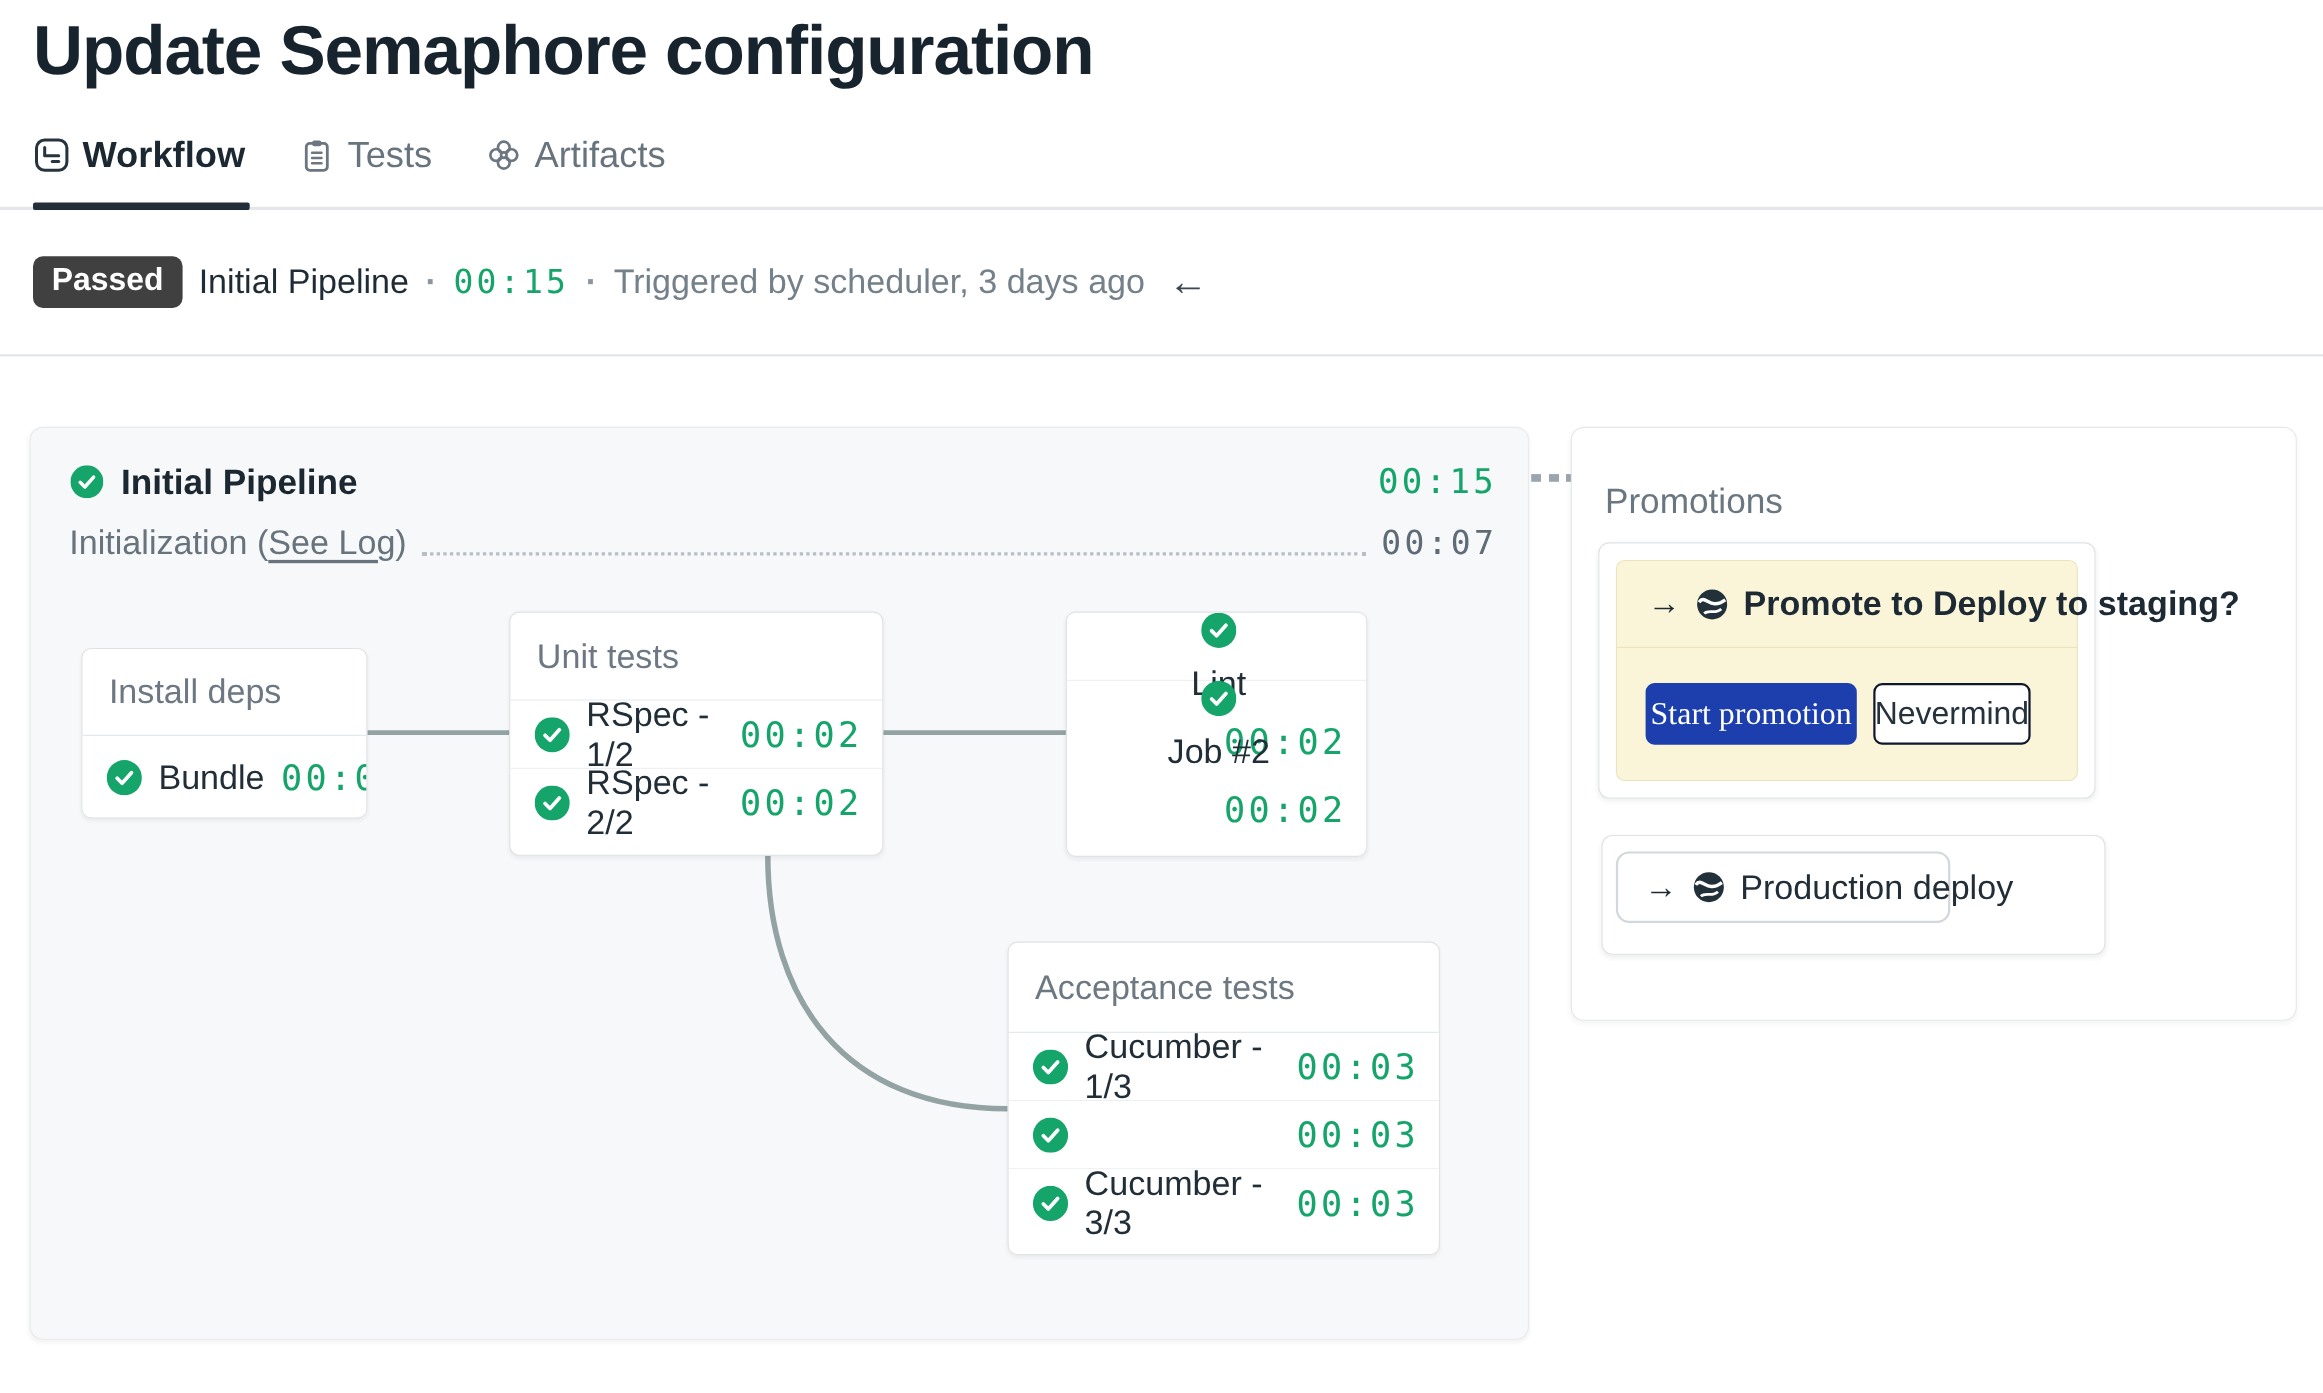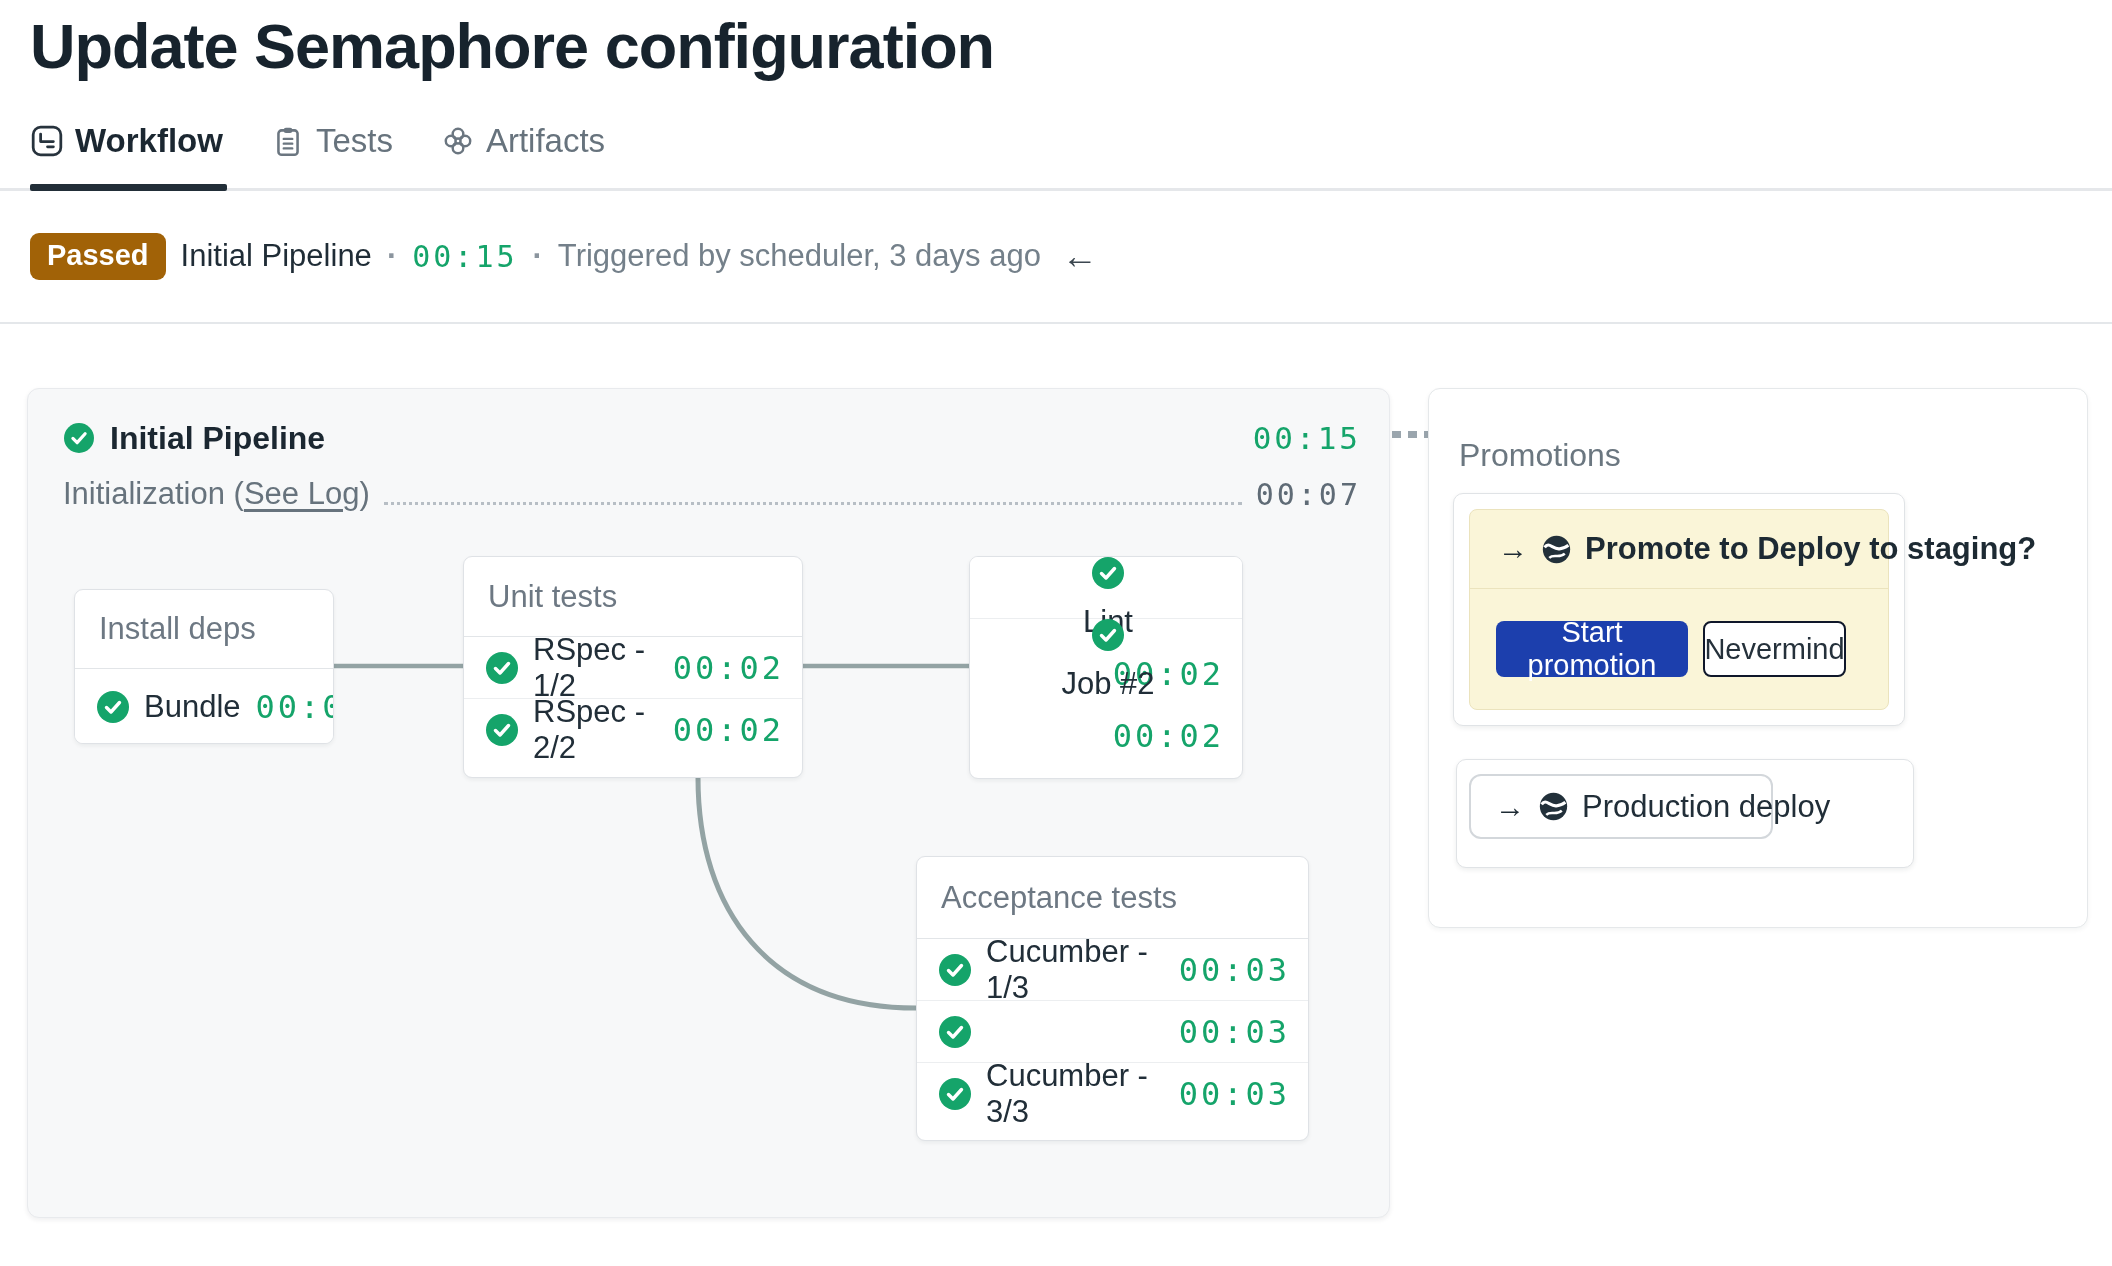--- a/index.html
+++ b/index.html
@@ -14,21 +14,21 @@
   .tabs { position:absolute; left:30px; top:122px; display:flex; gap:48px; }
   .tabs-baseline { position:absolute; left:0; right:0; top:188px; height:3px; background:#e5e7ea; }
   .tab { position:relative; display:flex; align-items:center; gap:11px; padding-bottom:31px; cursor:pointer; }
   .tab .tab-label { font-size:33px; color:#67737d; }
   .tab.active .tab-label { color:#1b2731; font-weight:bold; }
   .tab.active::after { content:""; position:absolute; left:0; right:-4px; bottom:0; height:7px;
     background:#222e38; border-radius:2px; }
   .tab svg { display:block; }
 
   .status-row { position:absolute; left:30px; top:234px; height:44px; display:flex; align-items:center; gap:15px; }
-  .badge { background:#a16207; color:#fff; font-size:29px; font-weight:bold; padding:6px 17px 8px;
+  .badge { background:#404040; color:#fff; font-size:29px; font-weight:bold; padding:6px 17px 8px;
     border-radius:9px; }
   .status-name { font-size:31px; color:#1f2c36; }
   .status-dot { font-size:31px; color:#8b959e; font-weight:bold; }
   .mono { font-family:"DejaVu Sans Mono", monospace; letter-spacing:3px; }
   .status-time { font-size:30px; color:#15a46a; }
   .status-meta { font-size:31px; color:#74808a; }
   .back-arrow { font-size:36px; color:#3c4750; margin-left:6px; cursor:pointer; }
 
   .header-divider { position:absolute; left:0; right:0; top:322px; height:2px; background:#e4e7ea; }
 
@@ -92,21 +92,21 @@
   #promo-card-1 { left:24px; top:104px; width:452px; height:233px; padding:15px; }
   .promo-yellow { width:100%; height:100%; background:#faf5d8; border:1px solid #ebe3bd;
     border-radius:8px; display:flex; flex-direction:column; }
   .promo-question { height:79px; display:flex; align-items:center; gap:13px; padding:0 20px 0 28px;
     border-bottom:1px solid #ebe3bd; }
   .promo-arrow { font-size:30px; color:#1d2a33; }
   .promo-question .promo-q-text { font-size:31px; font-weight:bold; color:#1d2a33; white-space:nowrap; }
   .promo-buttons { flex:1; display:flex; align-items:center; gap:15px; padding-left:26px; }
   .btn { display:flex; align-items:center; justify-content:center; height:56px; font-size:29px;
     border-radius:8px; cursor:pointer; font-family:"Liberation Sans", sans-serif; }
-  .btn-primary { width:192px; background:#1c3fad; color:#fff; border:none; }
+  .btn-primary { width:192px; background:#1c3fad; color:#fff; border:none;font-family:Liberation Serif, serif; }
   .btn-secondary { width:143px; background:#fff; color:#25313b; border:2px solid #0f172a; }
 
   #promo-card-2 { left:27px; top:370px; width:458px; height:109px; }
   .promo-pill { position:absolute; left:12px; top:14px; width:304px; height:65px; background:#fff;
     border:2px solid #d3d7db; border-radius:12px; display:flex; align-items:center; gap:13px;
     padding:0 20px 0 24px; cursor:pointer; }
   .promo-pill .promo-pill-label { font-size:31px; color:#212e38; white-space:nowrap; }
 
   .globe { width:31px; height:31px; flex:0 0 auto; }
 </style>

